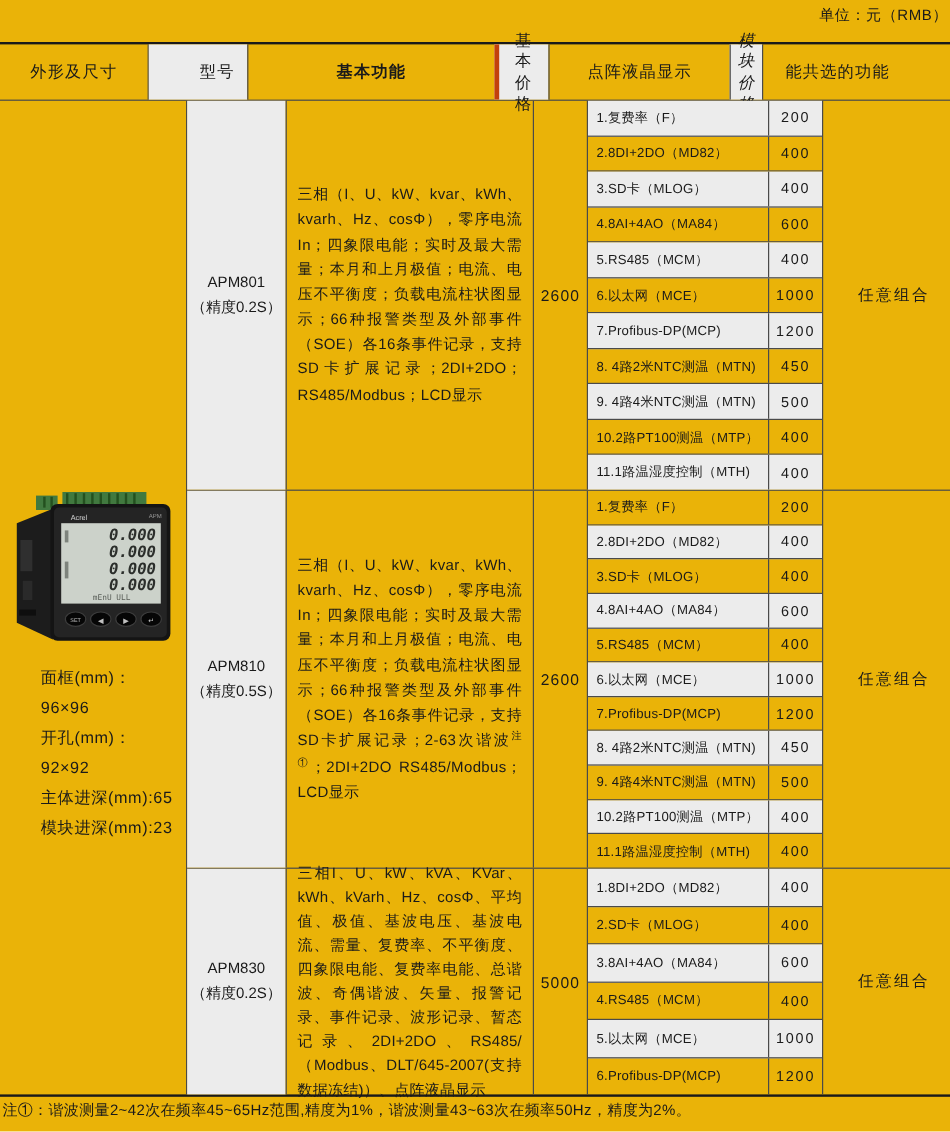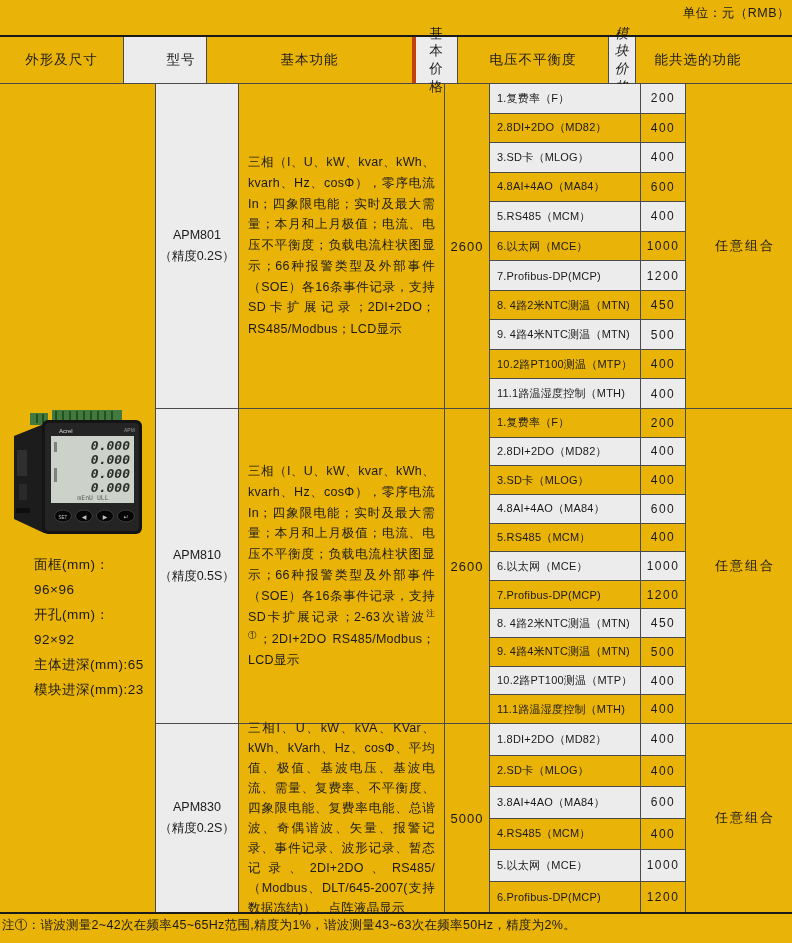--- a/index.html
+++ b/index.html
@@ -13,21 +13,21 @@
     border-top:2px solid #1a1a1a; border-bottom:2px solid #1a1a1a; }
 
   
   .thead { display:flex; height:47px; border-bottom:1px solid #4a4a4a; }
   .th { display:flex; align-items:center; justify-content:center; text-align:center;
         font-size:13.5px; line-height:1.3; letter-spacing:1px; }
   .th.shaded { background:#ececec; }
   .th-shape { width:123px; }
   .header-right { display:flex; width:637px; border-left:1px solid #4a4a4a; }
   .th-model { width:82px;padding-left:32px; }
-  .th-basic { width:206px; border-left:1px solid #4a4a4a; }
+  .th-basic { width:206px; border-left:1px solid #4a4a4a;font-weight:bold; }
   .th-price { width:45px; border-left:4px solid #c2410c; padding:0 18px; }
   .th-opt   { width:151px; border-left:1px solid #4a4a4a; }
   .th-mprice{ width:27px; border-left:1px solid #4a4a4a; padding:0 6px;font-style:italic; }
   .th-comb  { flex:1; border-left:1px solid #4a4a4a; }
 
   
   .tbody { display:flex; }
   .shape-cell { width:155px; position:relative; }
   .blocks { width:637px; border-left:1px solid #4a4a4a; }
   .block { display:flex; }
@@ -68,21 +68,21 @@
   <div class="unit-label">单位：元（RMB）</div>
 
   <div class="price-table">
 
     <div class="thead">
       <div class="th th-shape">外形及尺寸</div>
       <div class="header-right">
         <div class="th th-model shaded">型号</div>
         <div class="th th-basic">基本功能</div>
         <div class="th th-price shaded">基本价格</div>
-        <div class="th th-opt">电压不平衡度</div>
+        <div class="th th-opt">点阵液晶显示</div>
         <div class="th th-mprice shaded">模块价格</div>
         <div class="th th-comb">能共选的功能</div>
       </div>
     </div>
 
     <div class="tbody">
 
       <div class="shape-cell">
         <svg class="meter-svg" viewBox="0 0 140 132">
 

